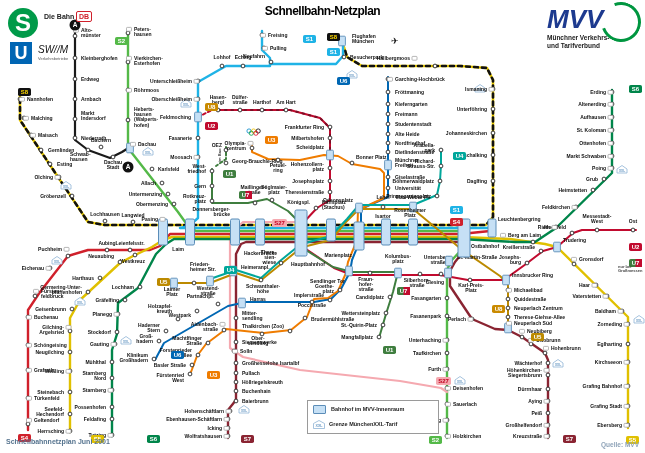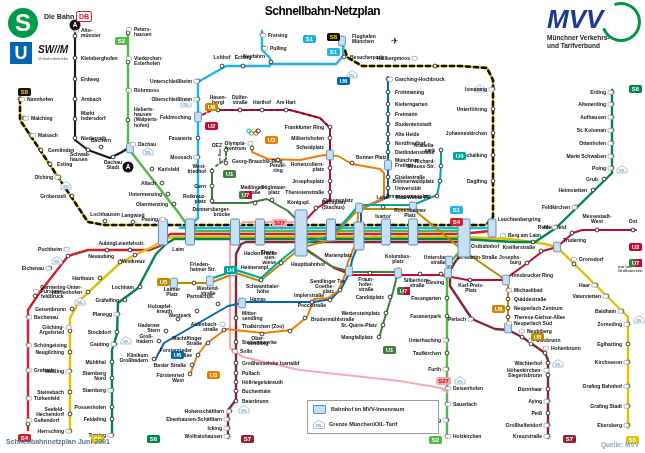--- a/index.html
+++ b/index.html
@@ -4,21 +4,21 @@
 <style>
   html,body{margin:0;padding:0;background:#e8e8e8;font-family:"Liberation Sans",sans-serif;}
   .stage{position:relative;width:645px;height:453px;background:#fff;overflow:hidden;margin:0 auto;}
   .stage svg{position:absolute;left:0;top:0;}
   .hdr{position:absolute;z-index:5;}
   #title{left:0;top:4px;width:645px;text-align:center;font-size:12px;font-weight:bold;color:#000;letter-spacing:-0.5px;}
   #slogo{left:8px;top:8px;width:30px;height:30px;border-radius:50%;background:#009a49;color:#fff;font-size:24px;font-weight:bold;text-align:center;line-height:29px;}
   #diebahn{left:44px;top:13px;font-size:7px;font-weight:bold;color:#222;}
   #dbbox{left:76px;top:11px;border:1.5px solid #d0202b;color:#d0202b;border-radius:2px;font-size:7px;font-weight:bold;padding:0 2px;line-height:9px;background:#fff;}
   #ulogo{left:10px;top:42px;width:22px;height:22px;background:#0065b3;color:#fff;font-size:18px;font-weight:bold;text-align:center;line-height:22px;}
-  #swm{left:38px;top:44px;font-size:10px;font-weight:bold;font-style:italic;color:#111;}
+  #swm{left:38px;top:44px;font-size:10px;font-weight:normal;font-style:italic;color:#111;}
   #swmsub{left:38px;top:56px;font-size:4px;color:#555;}
   #mvvblock{right:8px;top:6px;width:90px;text-align:left;}
   #mvvlogo{font-size:26px;font-weight:bold;font-style:italic;color:#1d3a8f;line-height:26px;}
   #mvvring{position:absolute;right:-4px;top:-4px;width:34px;height:34px;border:3px solid #009640;border-radius:50%;border-left-color:transparent;transform:rotate(25deg);}
   #mvvtxt{font-size:6.5px;font-weight:bold;color:#222;line-height:7.5px;margin-top:2px;}
   #legend{left:307px;top:400px;width:130px;height:32px;border:1px solid #9a9a9a;background:#fff;z-index:4;}
   .lgrow{display:flex;align-items:center;height:14px;margin:1px 0 0 5px;}
   .lgrow .sw{width:11px;height:7px;background:#c6e0f5;border:1px solid #5b8db8;border-radius:1px;margin-right:5px;flex:none;}
   .lgrow .xxl{width:12px;height:9px;margin-right:4px;flex:none;position:relative;}
   .lgrow span{font-size:5.5px;font-weight:bold;color:#222;}

